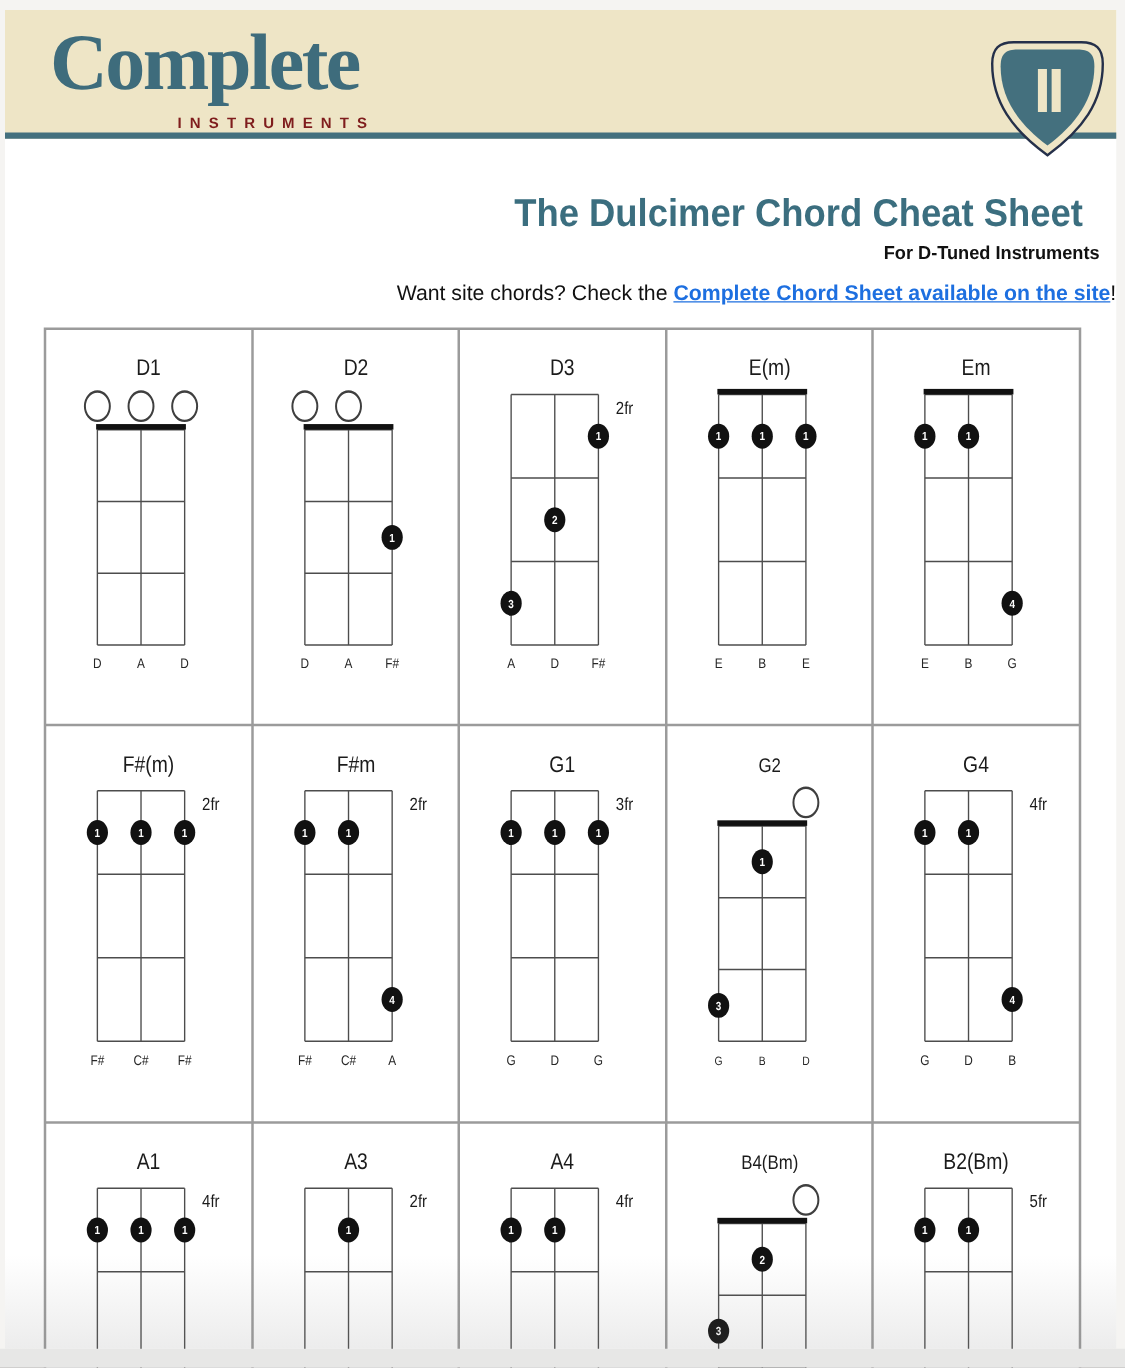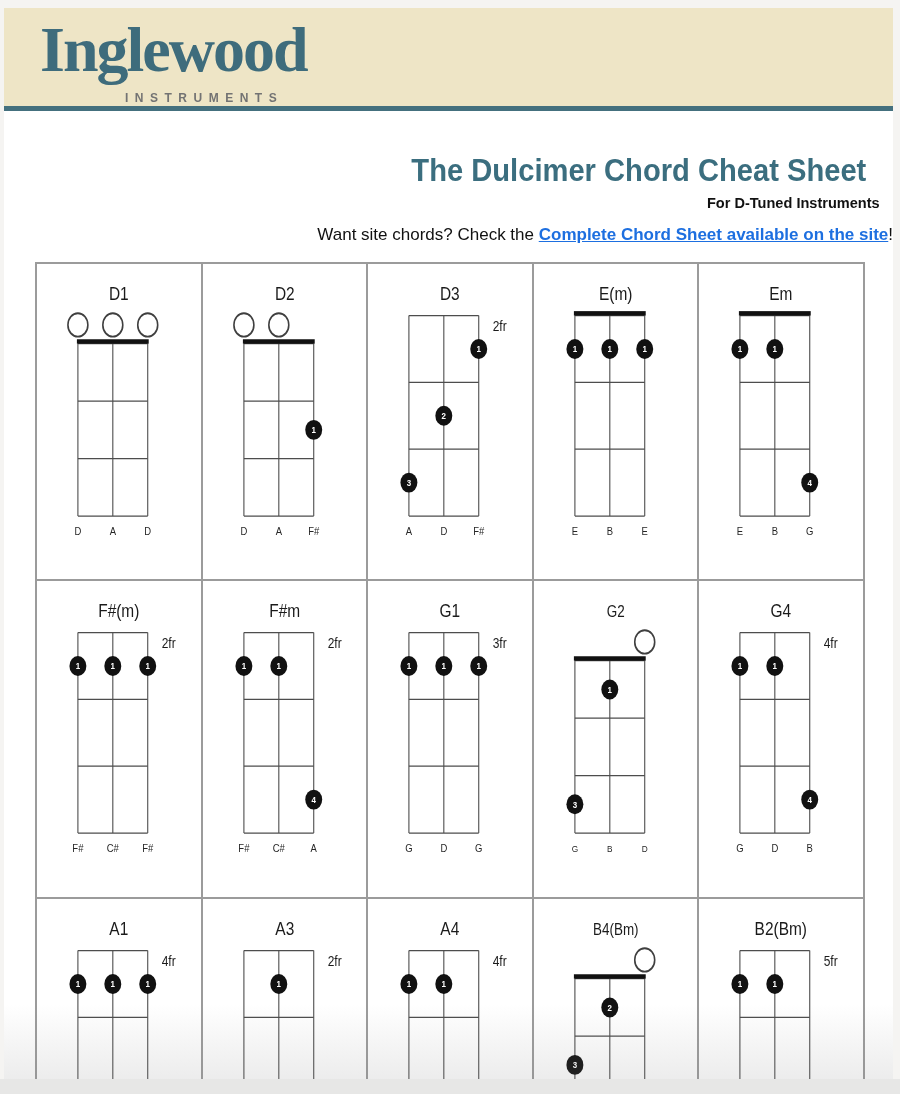--- a/index.html
+++ b/index.html
@@ -12,22 +12,22 @@
   .page { position:absolute; left:4px; top:8px; width:889px; height:1071px; background:#ffffff; }
   .page::after { content:""; position:absolute; left:0; right:0; bottom:0; height:75px;
     background:linear-gradient(180deg, rgba(130,130,130,0) 0%, rgba(130,130,130,0.15) 100%);
     pointer-events:none; }
   .bottom-band { position:absolute; left:0; top:1079px; width:900px; height:15px; background:#e7e7e6; }
 
   
   .hdr { position:relative; height:103px; background:#EEE5C6; border-bottom:5px solid #44707E; }
   .brand-name { position:absolute; left:36px; top:8px; font-family:"Liberation Serif", serif;
     font-weight:700; font-size:64px; line-height:1.05; color:#3E6C7C; letter-spacing:-2px; }
-  .brand-sub { position:absolute; left:121px; top:83px; font-size:12px; font-weight:700;
-    letter-spacing:6.5px; color:#737373; }
+  .brand-sub { position:absolute; left:138px; top:83px; font-size:12px; font-weight:700;
+    letter-spacing:6.5px; color:#7f1d1d; }
   .badge { position:absolute; right:5px; top:20px; width:100px; height:100px; z-index:3; }
 
   
   .intro { position:absolute; left:0; top:146px; width:100%; text-align:right; color:#121212; }
   .intro h1 { margin:0; font-size:31px; line-height:1.1; font-weight:700; color:#3B6E7F;
     transform:scaleX(.94); }
   .intro h2 { margin:7px 0 0; font-size:15px; line-height:1.1; font-weight:700; color:#111;
     transform:scaleX(.97); }
   .intro .more { margin:13px 0 0; font-size:17px; line-height:1.2; color:#111; }
   .intro .more a { color:#1D6FE0; font-weight:700; text-decoration:underline; cursor:pointer; }
@@ -39,22 +39,29 @@
   .cell { background:#ffffff; position:relative; }
   .cell svg { display:block; width:100%; height:100%; }
   svg text { font-family:"Liberation Sans", sans-serif; }
 </style>
 </head>
 <body>
 
 <div class="page">
 
   <header class="hdr">
-    <div class="brand-name">Inglewood</div>
+    <div class="brand-name">Complete</div>
     <div class="brand-sub">INSTRUMENTS</div>
+    <div class="badge">
+      <svg viewBox="0 0 104 102" width="100" height="100">
+        <path d="M 52,99 C 23,78 6,55 6,23 C 6,10 12,5 24,5 L 80,5 C 92,5 98,10 98,23 C 98,55 81,78 52,99 Z" fill="#EEE5C6" stroke="#25304A" stroke-width="2"></path>
+        <path d="M 52,91 C 28,73 13,52 13,25 C 13,14 18,11 27,11 L 77,11 C 86,11 91,14 91,25 C 91,52 76,73 52,91 Z" fill="#44707E"></path>
+        <text x="52" y="63" text-anchor="middle" font-family="Liberation Serif, serif" font-weight="700" font-size="52" letter-spacing="-3" fill="#EEE5C6">II</text>
+      </svg>
+    </div>
   </header>
 
   <section class="intro">
     <h1>The Dulcimer Chord Cheat Sheet</h1>
     <h2>For D-Tuned Instruments</h2>
     <p class="more"><span>Want site chords? Check the </span><a>Complete Chord Sheet available on the site</a><span>!</span></p>
   </section>
 
   <div class="grid" id="chordGrid">
       <div class="cell">

